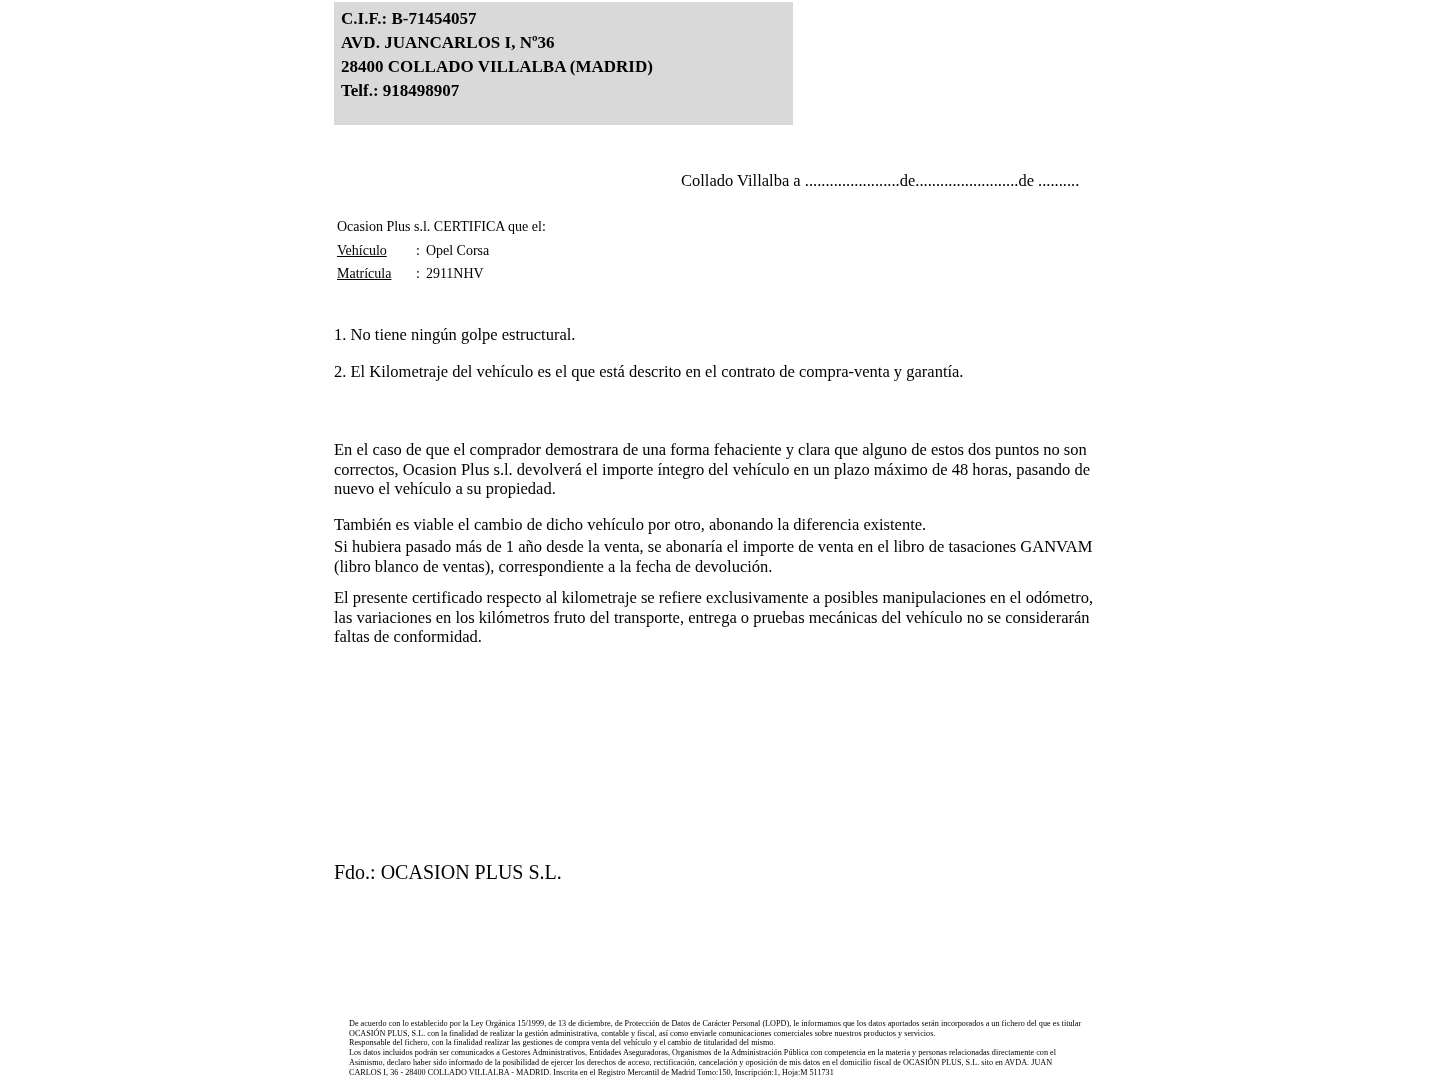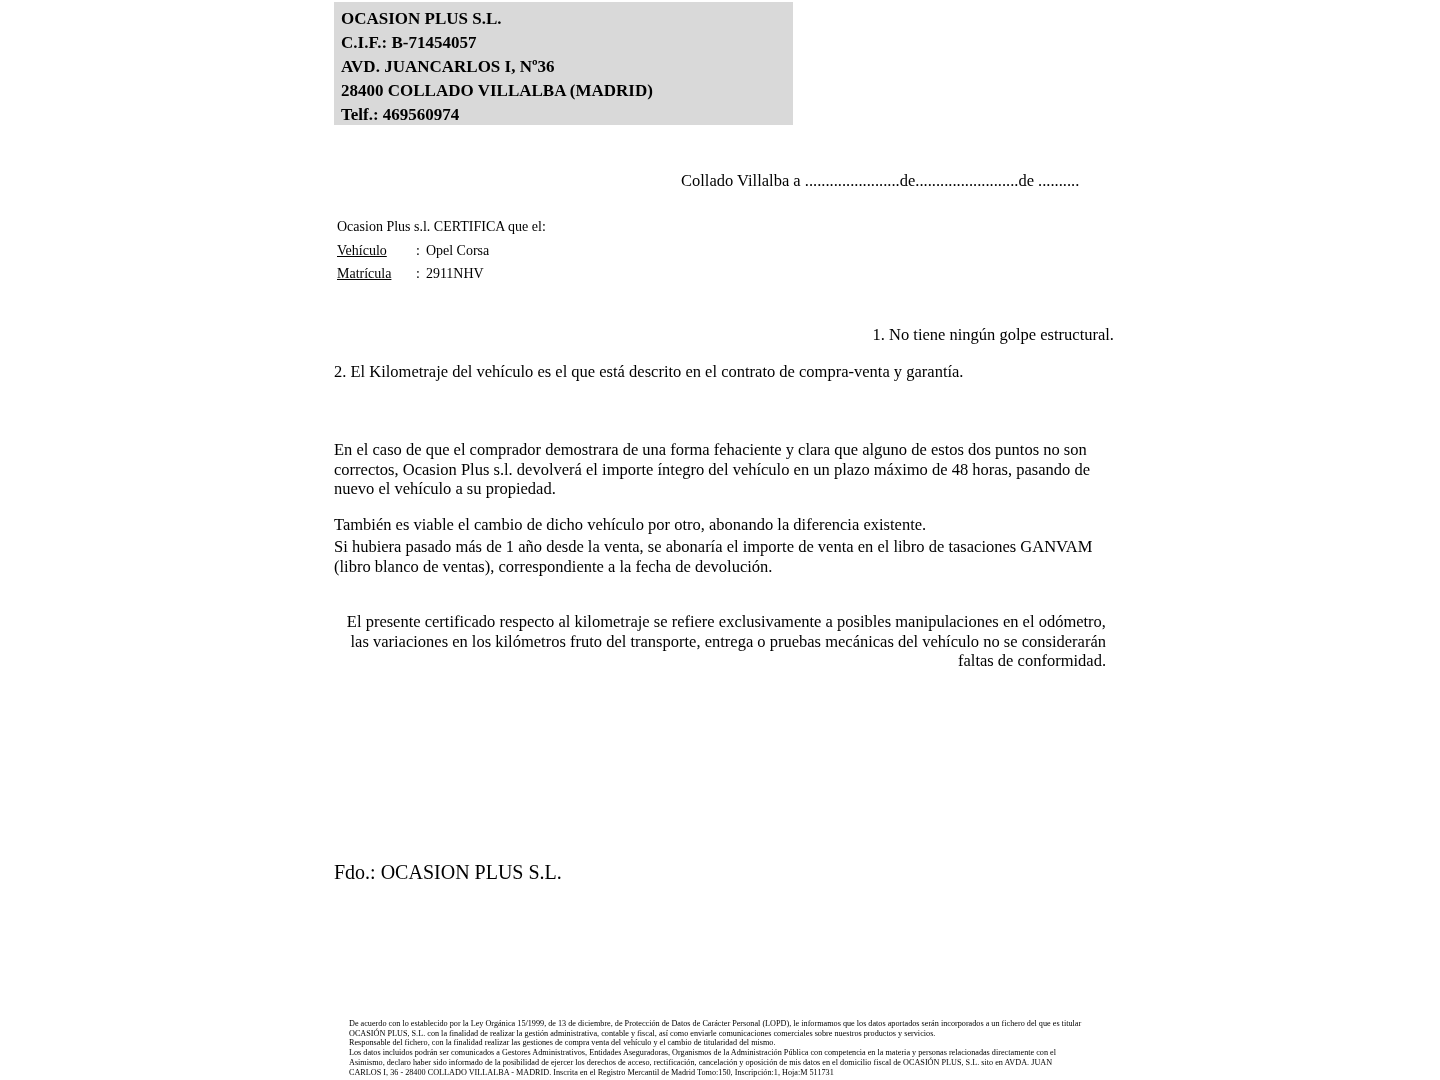--- a/index.html
+++ b/index.html
@@ -44,34 +44,34 @@
   .cert-label { text-decoration: underline; }
   .cert-value { white-space: nowrap; }
   .cert-colon { margin-right: 6px; }
   .point {
     position: absolute;
     left: 334px;
     width: 780px;
     font-size: 16.5px;
     line-height: 19px;
   }
-  .point-1 { top: 325px; text-align: right; }
+  .point-1 { top: 325px; }
   .point-2 { top: 362px; }
   .para {
     position: absolute;
     left: 334px;
     width: 772px;
     font-size: 16.5px;
     line-height: 19.7px;
     text-align: left;
   }
   .para-1 { top: 440px; }
   .para-2 { top: 515px; }
   .para-3 { top: 537px; }
-  .para-4 { top: 612px; text-align: right; }
+  .para-4 { top: 588px; }
   .signature {
     position: absolute;
     left: 334px;
     top: 862px;
     font-size: 20px;
     line-height: 20px;
   }
   .legal {
     position: absolute;
     left: 330px;
@@ -82,25 +82,24 @@
     color: #000000;
   }
   .legal-line { white-space: nowrap; margin-left: 19px; }
 </style>
 </head>
 <body>
 
 <div class="page">
 
   <div class="company-box" style="background: rgb(217, 217, 217);">
-    <div>OCASION PLUS S.L.</div>
     <div>C.I.F.: B-71454057</div>
     <div>AVD. JUANCARLOS I, Nº36</div>
     <div>28400 COLLADO VILLALBA (MADRID)</div>
-    <div>Telf.: 469560974</div>
+    <div>Telf.: 918498907</div>
   </div>
 
   <div class="date-line">Collado Villalba a .......................de.........................de ..........</div>
 
   <div class="cert-block">
     <div>Ocasion Plus s.l. CERTIFICA que el:</div>
     <div class="cert-row">
       <span class="cert-label-wrap"><span class="cert-label">Vehículo</span></span>
       <span class="cert-value"><span class="cert-colon">:</span><span>Opel Corsa</span></span>
     </div>

